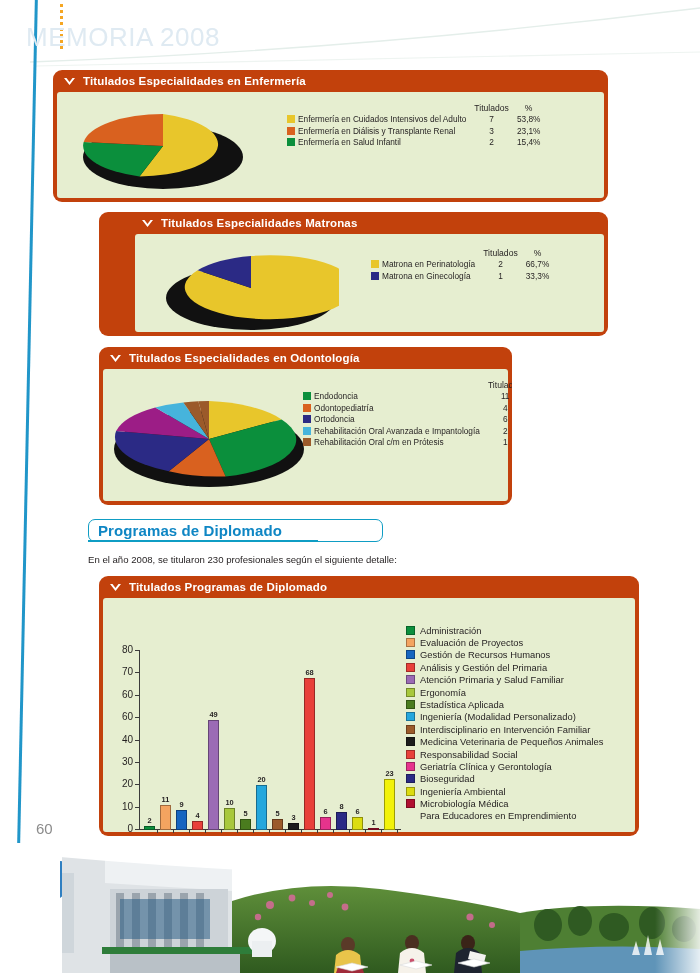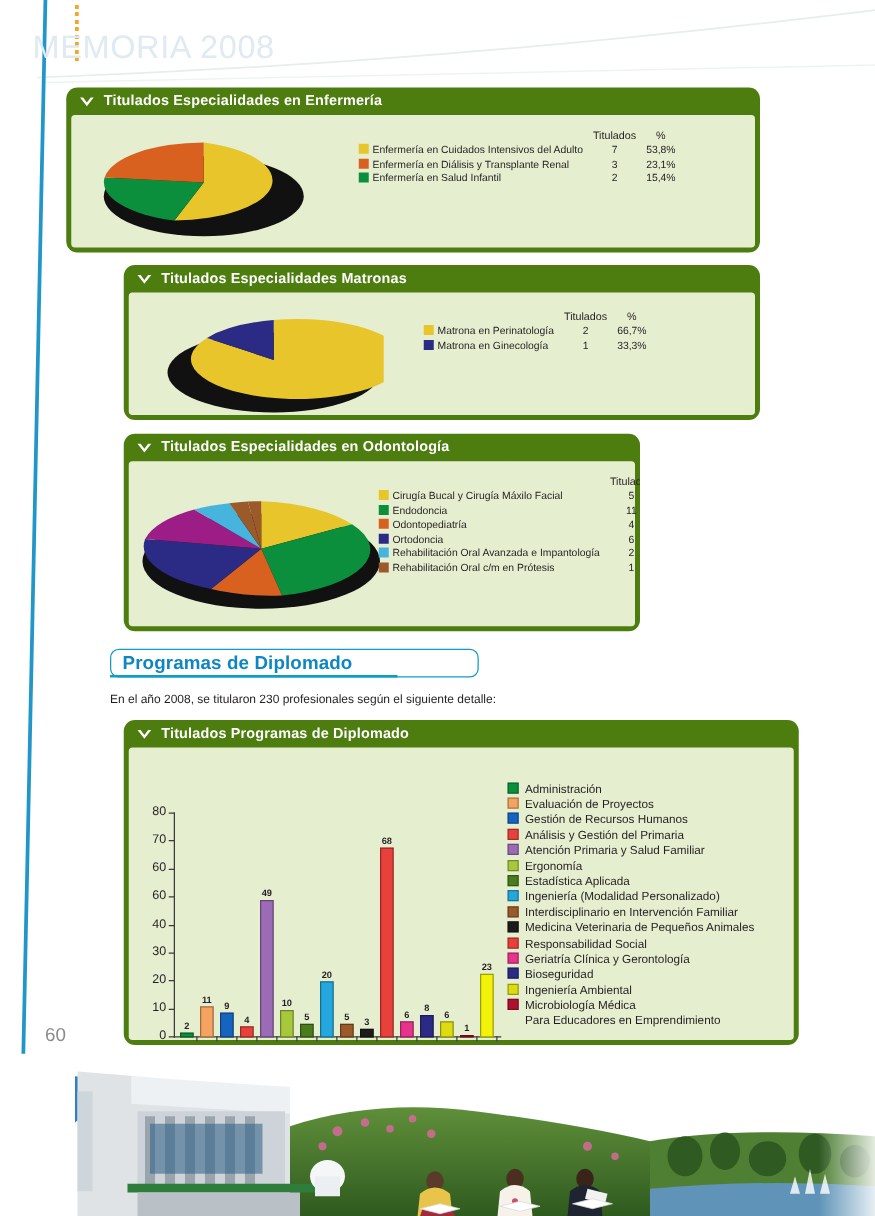--- a/index.html
+++ b/index.html
@@ -34,21 +34,21 @@
     position:absolute; left:34px; top:843px; width:24px; height:28px;
   }
   .orange-sq{
     position:absolute; left:36px; width:20px; height:20px; background:#f5a623;
   }
   .sq1{ top:884px; } .sq2{ top:911px; } .sq3{ top:938px; }
 
   
   .panel{
     position:absolute; border-radius:9px; overflow:hidden;
-    background:#4d7c0f;
+    background:#c2410c;
     box-shadow:0 0 0 0 transparent;
   }
   .panel-head{
     height:22px; display:flex; align-items:center; gap:7px;
     padding:0 10px; color:#fff; font-size:11.5px; font-weight:bold;
     letter-spacing:.15px;
   }
   .chev{ width:13px; height:9px; flex:0 0 auto; }
   .panel-body{
     background:#e6eed0; margin:0 4px 4px 4px; border-radius:3px;
@@ -168,21 +168,21 @@
             <td class="sw-cell"><span class="sw" style="background:#0b8f3c"></span></td>
             <td class="lbl">Enfermería en Salud Infantil</td>
             <td class="num">2</td>
             <td class="pct">15,4%</td>
           </tr>
         </tbody>
     </table>
   </div>
 </div>
 
-<div class="panel" style="left:99px; top:212px; width:509px; height:124px;">
+<div class="panel" style="left:99px; top:212px; width:509px; height:124px;padding-left:32px;">
   <div class="panel-head">
     <svg class="chev" viewBox="0 0 13 9">
       <path d="M1 1 L6.5 8 L12 1 L9.5 1 L6.5 5 L3.5 1 Z" fill="#ffffff"></path>
     </svg>
     <span>Titulados Especialidades Matronas</span>
   </div>
   <div class="panel-body">
 
     <div class="pie-wrap" style="left:28px; top:14px;">
       <svg width="176" height="86" viewBox="0 0 176 86">
@@ -256,26 +256,20 @@
     <table class="legend-tbl" style="left:200px; top:11px;">
       <thead>
         <tr>
           <th></th>
           <th></th>
           <th>Titulados</th>
           <th>%</th>
         </tr>
       </thead>
       <tbody>
-          <tr>
-            <td class="sw-cell"><span class="sw" style="background:#e8c62b"></span></td>
-            <td class="lbl">Cirugía Bucal y Cirugía Máxilo Facial</td>
-            <td class="num">5</td>
-            <td class="pct">14,3%</td>
-          </tr>
           <tr>
             <td class="sw-cell"><span class="sw" style="background:#0b8f3c"></span></td>
             <td class="lbl">Endodoncia</td>
             <td class="num">11</td>
             <td class="pct">31,4%</td>
           </tr>
           <tr>
             <td class="sw-cell"><span class="sw" style="background:#d9611f"></span></td>
             <td class="lbl">Odontopediatría</td>
             <td class="num">4</td>

